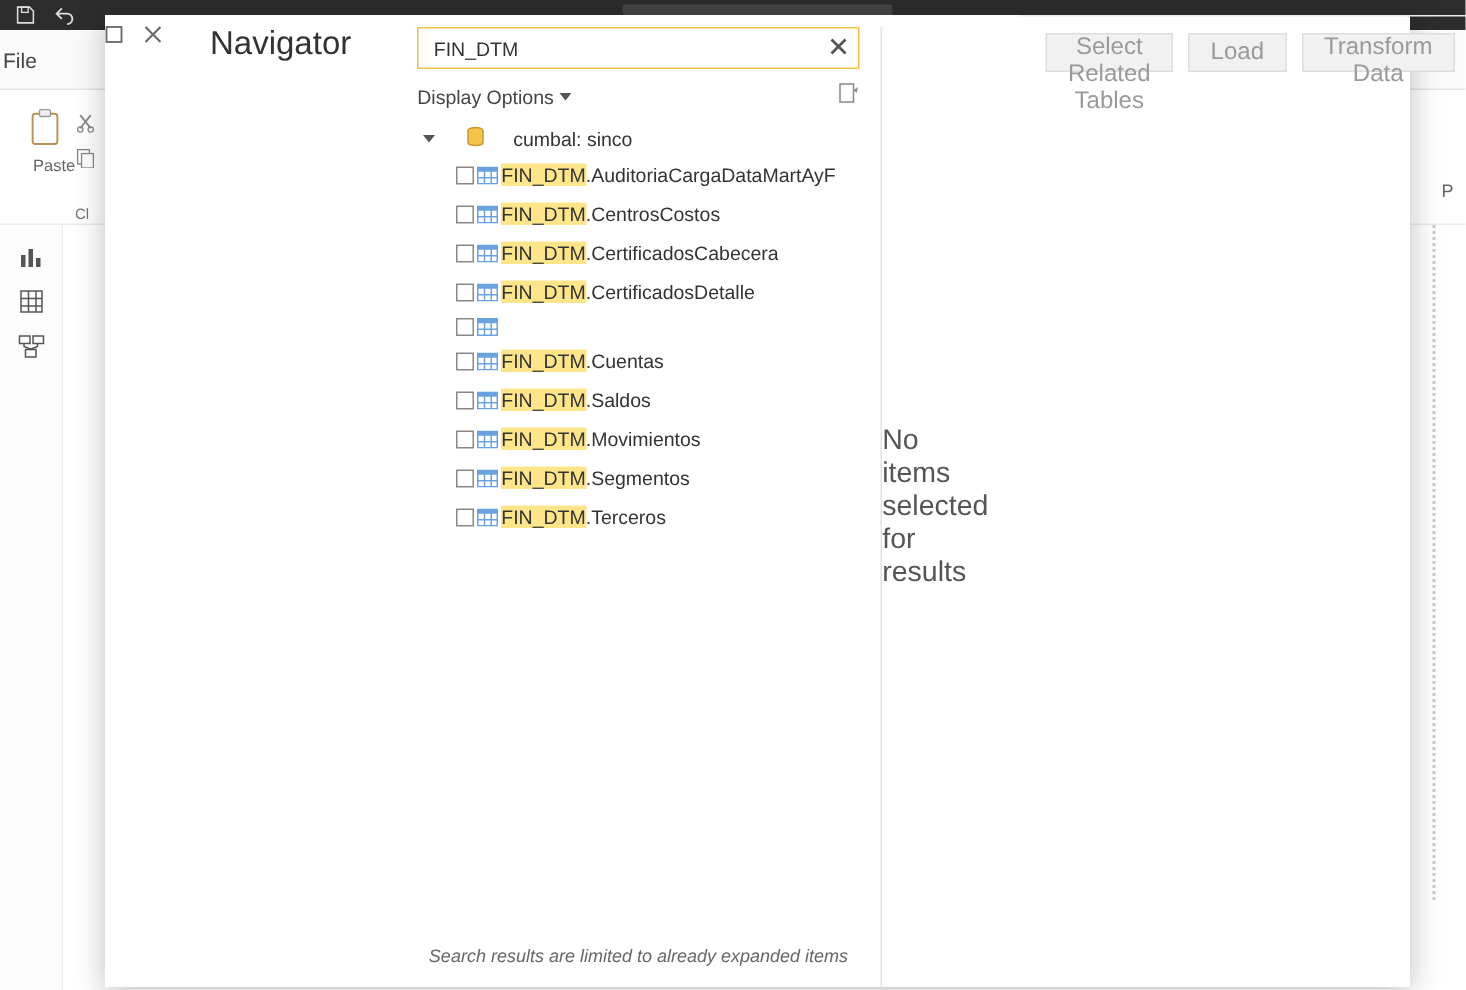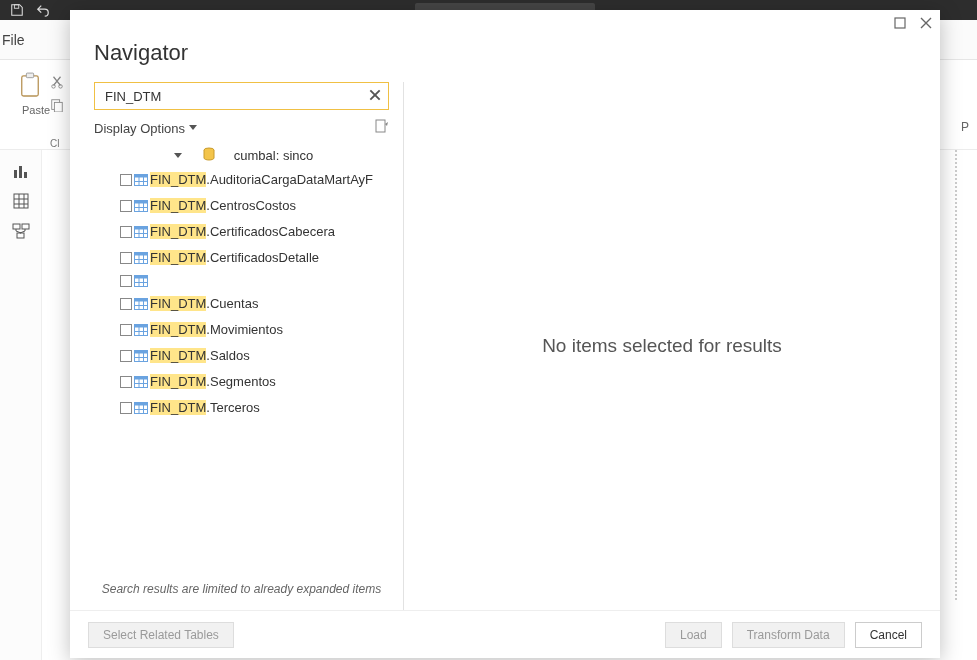--- a/index.html
+++ b/index.html
@@ -22,54 +22,54 @@
   .bg-copyico { position: absolute; left: 50px; top: 98px; }
   .bg-cliplabel { position: absolute; left: 50px; top: 138px; font-size: 10px; color: #777; }
 
   .bg-railright-p { position: absolute; right: 8px; top: 120px; font-size: 12px; color: #666; }
   .bg-railright-dots { position: absolute; right: 20px; top: 150px; width: 1px; height: 450px; border-right: 2px dotted #ccc; }
 
   .bg-leftrail { position: absolute; left: 0; top: 150px; width: 42px; height: 510px; background: #fcfcfc; border-right: 1px solid #eee; }
   .bg-leftrail .rail-ico { display: block; margin: 12px auto; width: 18px; height: 18px; }
 
   
-  .dialog { position: absolute; left: 70px; top: 10px; width: 870px; height: 648px; background: #fff; box-shadow: 0 4px 20px rgba(0,0,0,.25); display: flex; flex-direction: column; }
+  .dialog { position: absolute; left: 70px; top: 10px; width: 870px; height: 648px; background: #fff; box-shadow: 0 4px 20px rgba(0,0,0,.25); display: flex; flex-direction: row; }
   .dlg-top { height: 24px; display: flex; justify-content: flex-end; align-items: center; padding: 2px 8px 0 0; gap: 14px; }
   .dlg-top svg { width: 12px; height: 12px; stroke: #666; fill: none; }
   .dlg-title { font-size: 22px; font-weight: 300; color: #333; padding: 6px 20px 8px 24px; }
 
   .dlg-body { flex: 1; display: flex; padding: 8px 20px 0 24px; }
   .nav-left { width: 310px; border-right: 1px solid #e2e2e2; padding-right: 14px; display: flex; flex-direction: column; }
 
   .searchbox { position: relative; border: 1px solid #f0c044; background: #fff; height: 28px; display: flex; align-items: center; padding: 0 26px 0 8px; }
   .searchbox input { border: none; outline: none; width: 100%; font-size: 13px; color: #333; background: transparent; }
   .searchbox .clear { position: absolute; right: 6px; top: 5px; cursor: pointer; }
 
   .disp-row { display: flex; justify-content: space-between; align-items: center; margin: 8px 0 6px 0; gap: 32px; }
   .disp-opts { font-size: 13px; color: #444; display: flex; align-items: center; gap: 4px; cursor: pointer; }
   .refresh-ico { cursor: pointer; }
 
   .tree { flex: 1; font-size: 13px; color: #333; overflow: hidden; }
-  .tree-root { display: flex; align-items: center; gap: 19px; padding: 3px 0 3px 4px; justify-content: center; }
+  .tree-root { display: flex; align-items: center; gap: 19px; padding: 3px 0 3px 4px; }
   .tree-root .twisty { width: 0; height: 0; border-left: 4px solid transparent; border-right: 4px solid transparent; border-top: 5px solid #555; transform: rotate(0deg); margin-right: 2px; }
   .db-ico svg { width: 12px; height: 14px; }
 
   .tree-item { display: flex; align-items: center; gap: 2px; padding: 4px 0 4px 26px; cursor: pointer; line-height: 18px; }
   .chk { width: 12px; height: 12px; border: 1px solid #888; background: #fff; flex: 0 0 auto; }
   .tbl-ico svg { width: 14px; height: 12px; display: block; }
   .item-label { white-space: nowrap; overflow: hidden; text-overflow: ellipsis; }
   .hl { background: #ffe58a; }
 
   .limit-note { font-size: 12px; font-style: italic; color: #666; text-align: center; padding: 12px 0 14px 0; }
 
   .nav-right { flex: 1; display: flex; align-items: center; justify-content: center; color: #555; font-size: 19px; font-weight: 400; }
 
   .dlg-footer { height: 48px; border-top: 1px solid #eee; display: flex; align-items: center; padding: 0 18px; }
   .ftr-spacer { flex: 1; }
-  .btn { height: 26px; font-size: 12px; padding: 0 14px; margin-left: 10px; border: 1px solid #ccc; background: #fff; cursor: pointer; color: #333; }
+  .btn { height: 26px; font-size: 16px; padding: 0 14px; margin-left: 10px; border: 1px solid #ccc; background: #fff; cursor: pointer; color: #333; }
   .btn[disabled] { background: #f1f1f1; color: #9a9a9a; border-color: #ddd; cursor: default; }
   .btn.left { margin-left: 0; }
 </style>
 </head>
 <body>
 
 <div class="bg-titlebar">
   <div class="tb-left">
     <svg class="tb-ico" viewBox="0 0 16 16">
         <path d="M2 2h9l3 3v9H2z" fill="none" stroke="#ddd" stroke-width="1.2"></path>
@@ -242,32 +242,32 @@
             </div>
             <div class="tree-item">
               <span class="chk"></span>
               <span class="tbl-ico">
                 <svg viewBox="0 0 14 12">
                   <rect x="0.5" y="0.5" width="13" height="11" fill="#fff" stroke="#6aa3e0"></rect>
                   <rect x="0.5" y="0.5" width="13" height="3" fill="#6aa3e0"></rect>
                   <path d="M0.5 7.5h13M5 0.5v11M9.5 0.5v11" stroke="#6aa3e0"></path>
                 </svg>
               </span>
+              <span class="item-label"><span class="hl">FIN_DTM</span>.Saldos</span>
+            </div>
+            <div class="tree-item">
+              <span class="chk"></span>
+              <span class="tbl-ico">
+                <svg viewBox="0 0 14 12">
+                  <rect x="0.5" y="0.5" width="13" height="11" fill="#fff" stroke="#6aa3e0"></rect>
+                  <rect x="0.5" y="0.5" width="13" height="3" fill="#6aa3e0"></rect>
+                  <path d="M0.5 7.5h13M5 0.5v11M9.5 0.5v11" stroke="#6aa3e0"></path>
+                </svg>
+              </span>
               <span class="item-label"><span class="hl">FIN_DTM</span>.Movimientos</span>
-            </div>
-            <div class="tree-item">
-              <span class="chk"></span>
-              <span class="tbl-ico">
-                <svg viewBox="0 0 14 12">
-                  <rect x="0.5" y="0.5" width="13" height="11" fill="#fff" stroke="#6aa3e0"></rect>
-                  <rect x="0.5" y="0.5" width="13" height="3" fill="#6aa3e0"></rect>
-                  <path d="M0.5 7.5h13M5 0.5v11M9.5 0.5v11" stroke="#6aa3e0"></path>
-                </svg>
-              </span>
-              <span class="item-label"><span class="hl">FIN_DTM</span>.Saldos</span>
             </div>
             <div class="tree-item">
               <span class="chk"></span>
               <span class="tbl-ico">
                 <svg viewBox="0 0 14 12">
                   <rect x="0.5" y="0.5" width="13" height="11" fill="#fff" stroke="#6aa3e0"></rect>
                   <rect x="0.5" y="0.5" width="13" height="3" fill="#6aa3e0"></rect>
                   <path d="M0.5 7.5h13M5 0.5v11M9.5 0.5v11" stroke="#6aa3e0"></path>
                 </svg>
               </span>

